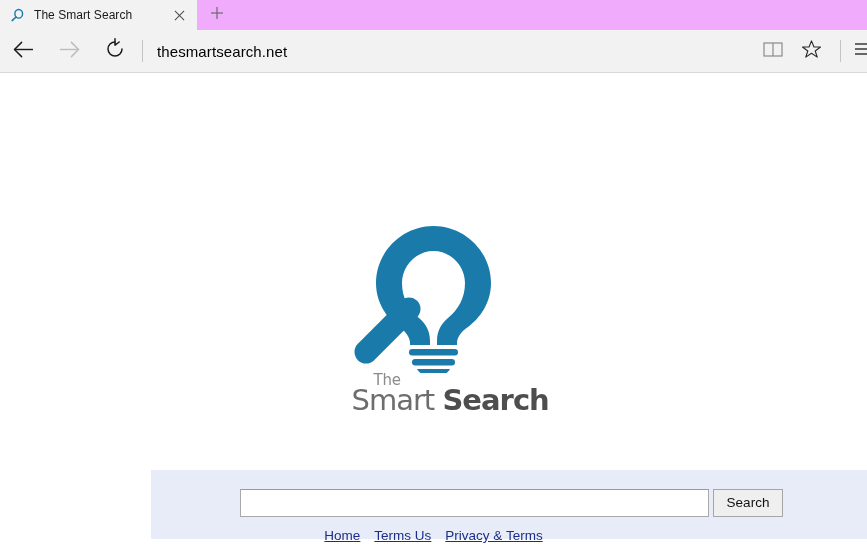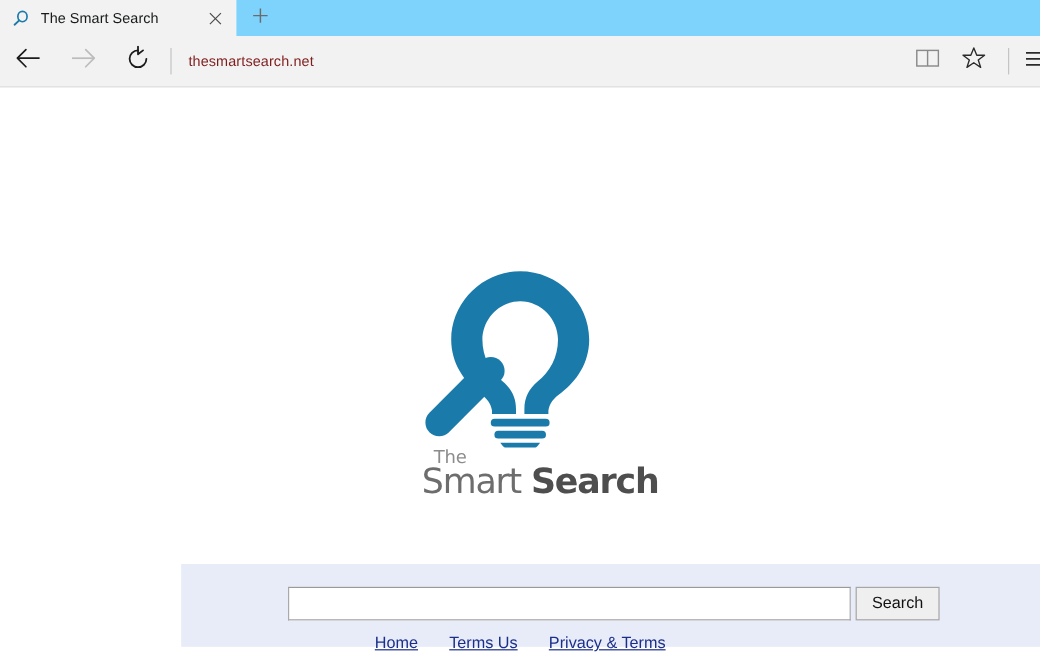--- a/index.html
+++ b/index.html
@@ -15,21 +15,21 @@
   
   .browser {
     width: 867px;
     height: 560px;
     position: relative;
     background: #ffffff;
   }
 
   .tabstrip {
     height: 30px;
-    background: #7dd3fc;
+    background: #f0abfc;
     display: flex;
     align-items: flex-end;
     position: relative;
   }
 
   .tab {
     width: 197px;
     height: 30px;
     background: #f2f2f2;
     display: flex;
@@ -106,22 +106,22 @@
 
   .urlbar {
     flex: 1 1 auto;
     height: 43px;
     display: flex;
     align-items: center;
     padding-left: 8px;
   }
 
   .url-text {
-    font-size: 12px;
-    color: #7f1d1d;
+    font-size: 15px;
+    color: #000000;
     letter-spacing: 0.1px;
   }
 
   .toolbar-right {
     display: flex;
     align-items: center;
     height: 43px;
     padding-right: 0px;
   }
 
@@ -168,21 +168,21 @@
 
   .wordmark {
     position: relative;
     margin-top: -6px;
     height: 44px;
     width: 200px;
   }
 
   .wm-the {
     position: absolute;
-    left: 28px;
+    left: 40px;
     top: 0px;
     font-size: 15px;
     color: #8c8c8c;
     font-family: "DejaVu Sans", sans-serif;
     letter-spacing: -0.2px;
   }
 
   .wm-main {
     position: absolute;
     left: 18px;
@@ -245,21 +245,21 @@
   }
 
   
   .footer {
     position: absolute;
     left: 0;
     right: 0;
     top: 455px;
     display: flex;
     justify-content: center;
-    gap: 26px;
+    gap: 14px;
   }
 
   .footer a {
     font-size: 13.5px;
     color: #1b2f8a;
     text-decoration: underline;
     font-family: "Liberation Sans", sans-serif;
     white-space: nowrap;
   }
 </style>

